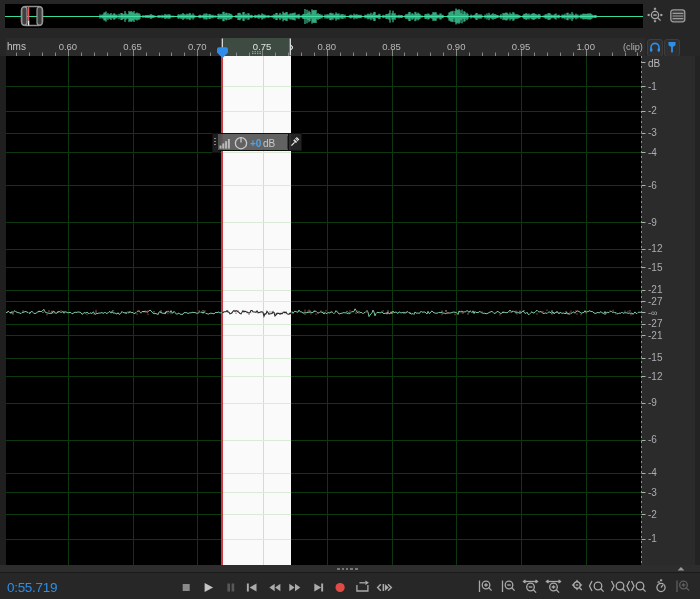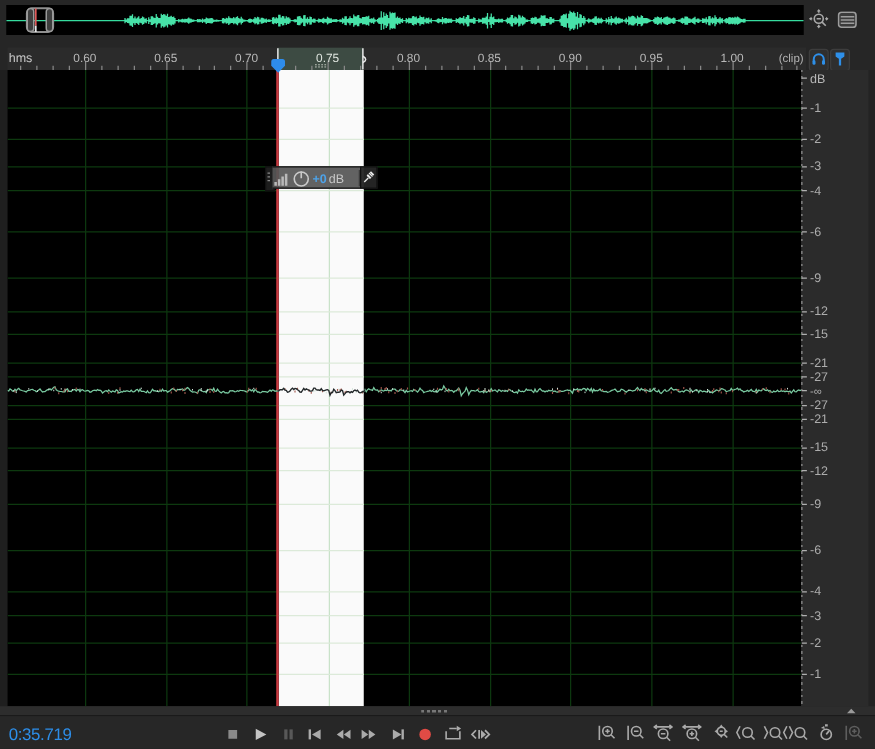--- a/index.html
+++ b/index.html
@@ -283,21 +283,21 @@
 <div class="abs" style="left:695px;top:56px;width:5px;height:509px;background:#232323;"></div>
 
 <div class="abs" style="left:0;top:565px;width:700px;height:8px;background:#2d2d2d;border-bottom:1px solid #1a1a1a;box-sizing:border-box;">
 <div style="position:absolute;left:337px;top:2.5px;width:21px;height:2.5px;background-image:repeating-linear-gradient(to right,#777 0,#777 2.5px,transparent 2.5px,transparent 4.5px);"></div>
 <svg width="10" height="6" viewBox="0 0 10 6" style="position:absolute;left:676px;top:0.5px">
       <path d="M5 1 L8.4 4.6 H1.6 Z" fill="#9a9a9a"></path>
     </svg>
 </div>
 
 <div class="abs" style="left:0;top:573px;width:700px;height:26px;background:#272727;">
-<span style="position:absolute;left:7px;top:7px;font-size:13.5px;letter-spacing:-0.3px;color:#2d8ee9;">0:35.719</span>
+<span style="position:absolute;left:7px;top:7px;font-size:13.5px;letter-spacing:-0.3px;color:#2d8ee9;">0:55.719</span>
 <svg width="215" height="16" viewBox="0 0 215 16" style="position:absolute;left:180px;top:7px">
 <rect x="2.7" y="4" width="7" height="7" fill="#8a8a8a"></rect>
 <path d="M24.6 3 L33.1 7.5 L24.6 12 Z" fill="#c4c4c4"></path>
 <rect x="47.4" y="3.5" width="2.6" height="8" fill="#585858"></rect>
       <rect x="51.6" y="3.5" width="2.6" height="8" fill="#585858"></rect>
 <rect x="66.9" y="3.5" width="1.9" height="8" fill="#ababab"></rect>
       <path d="M76.5 3.5 L69.6 7.5 L76.5 11.5 Z" fill="#ababab"></path>
 <path d="M94.7 3.8 L89.4 7.5 L94.7 11.2 Z" fill="#ababab"></path>
       <path d="M100.4 3.8 L95.1 7.5 L100.4 11.2 Z" fill="#ababab"></path>
 <path d="M109.3 3.8 L114.6 7.5 L109.3 11.2 Z" fill="#ababab"></path>

